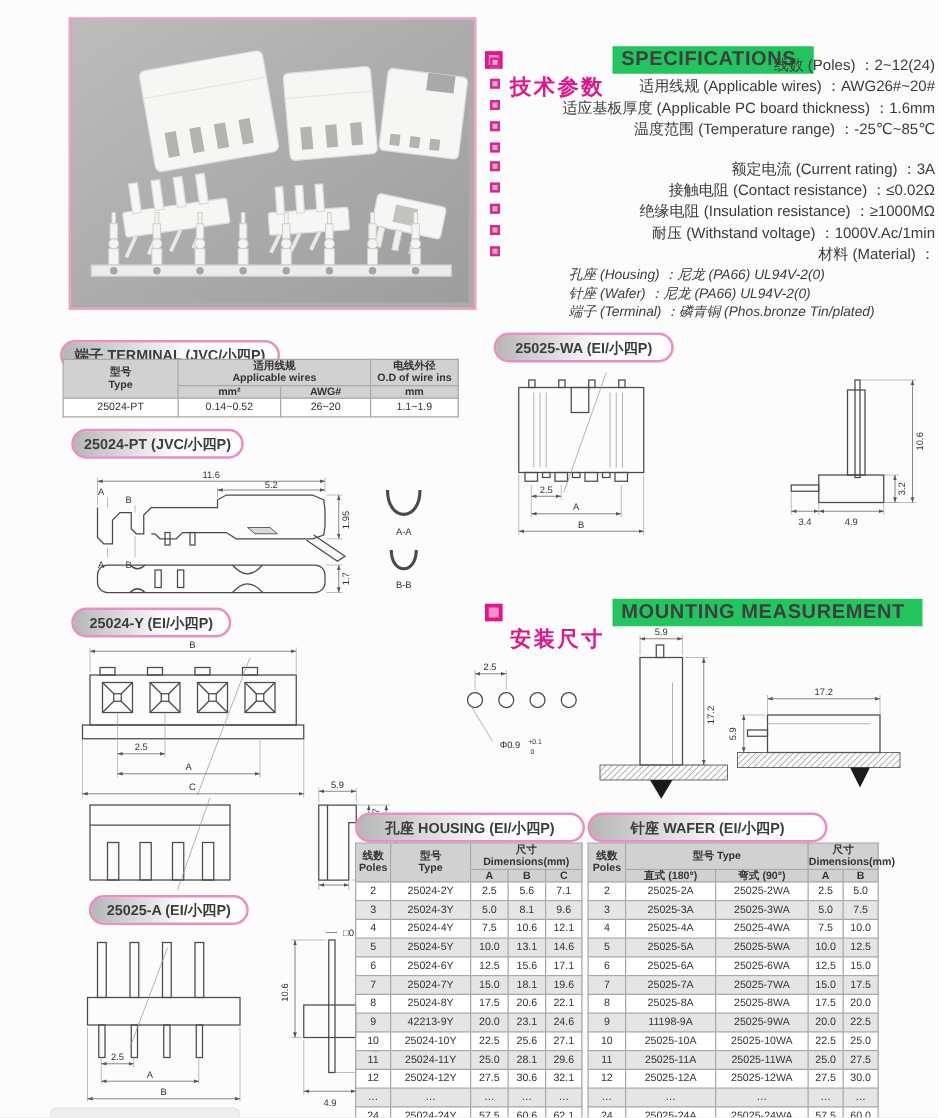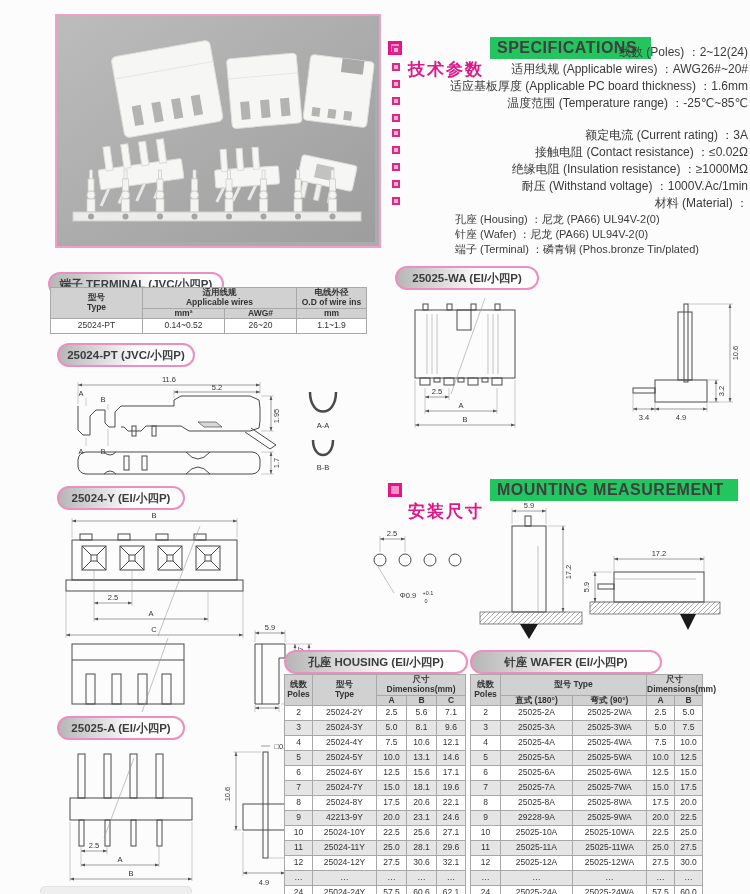--- a/index.html
+++ b/index.html
@@ -11,21 +11,21 @@
   
   .sec-title{position:absolute;display:flex;align-items:center;gap:6px;}
   .sq{width:8px;height:8px;border:3px solid #e2168a;background:#f390c6;flex:0 0 auto;}
   .sec-zh{font-weight:bold;font-size:17px;color:#e2168a;letter-spacing:2px;white-space:nowrap;margin-top:44px;}
   .sec-en{font-weight:bold;font-size:16px;color:#3f3f3f;background:#22c55e;padding:2px 14px 2px 7px;letter-spacing:.5px;white-space:nowrap;}
 
   
   .spec-list{position:absolute;left:392px;top:44px;width:356px;}
   .spec-item{display:flex;align-items:flex-start;gap:7px;min-height:14.8px;font-size:12px;color:#3b3b3b;justify-content:space-between;}
   .bullet{margin-top:2px;width:4px;height:4px;border:2px solid #d92a8c;background:#f4aad2;flex:0 0 auto;}
-  .spec-sub{margin-left:63px;min-height:14.8px;font-size:11px;color:#3b3b3b;}
+  .spec-sub{margin-left:63px;min-height:14.8px;font-size:11px;color:#3b3b3b;font-style:italic;}
 
   
   .pill{position:absolute;height:20px;border:2px solid #ec8fc0;border-radius:12px;
         background:linear-gradient(90deg,#b7b6b7,#fdfdfd 60%);
         display:flex;align-items:center;justify-content:center;
         font-weight:bold;font-size:11.5px;color:#3c3c3c;white-space:nowrap;}
 
   
   .dtable{position:absolute;border-collapse:collapse;table-layout:fixed;font-size:8.5px;color:#333;}
   .dtable th,.dtable td{border:0.5px solid #a8a8a8;text-align:center;vertical-align:middle;padding:0;line-height:1.15;}
@@ -453,21 +453,21 @@
     <line class="dim" x1="262" y1="69" x2="352" y2="69" marker-start="url(#ar)" marker-end="url(#ar)"></line>
     <text x="307" y="66">17.2</text>
     <line class="ext" x1="260" y1="82" x2="240" y2="82"></line>
       <line class="ext" x1="260" y1="112" x2="240" y2="112"></line>
     <line class="dim" x1="243" y1="82" x2="243" y2="112" marker-start="url(#ar)" marker-end="url(#ar)"></line>
     <text x="237" y="97" transform="rotate(-90 237 97)">5.9</text>
     <rect x="238" y="112" width="130" height="12" fill="url(#hatch)" stroke="#555" stroke-width="0.7"></rect>
     <polygon points="328,124 344,124 336,140" fill="#1a1a1a"></polygon>
   </svg>
 
-  <div class="pill" style="left:57px;top:716px;width:124px;text-align:center;">25025-A (EI/小四P)</div>
+  <div class="pill" style="left:71px;top:716px;width:124px;text-align:center;">25025-A (EI/小四P)</div>
   <svg class="draw" style="left:48px;top:740px;" width="260" height="152" viewBox="0 0 260 152">
     <rect class="ol" x="30" y="14" width="7" height="44"></rect>
       <rect class="ol" x="56" y="14" width="7" height="44"></rect>
     <rect class="ol" x="82" y="14" width="7" height="44"></rect>
       <rect class="ol" x="108" y="14" width="7" height="44"></rect>
     <rect class="ol" x="22" y="58" width="122" height="22"></rect>
     <rect class="ol" x="31" y="80" width="5" height="26"></rect>
       <rect class="ol" x="57" y="80" width="5" height="26"></rect>
     <rect class="ol" x="83" y="80" width="5" height="26"></rect>
       <rect class="ol" x="109" y="80" width="5" height="26"></rect>
@@ -698,21 +698,21 @@
         </tr>
         <tr>
           <td>8</td>
           <td>25025-8A</td>
           <td>25025-8WA</td>
           <td>17.5</td>
           <td>20.0</td>
         </tr>
         <tr>
           <td>9</td>
-          <td>29228-9A</td>
+          <td>11198-9A</td>
           <td>25025-9WA</td>
           <td>20.0</td>
           <td>22.5</td>
         </tr>
         <tr>
           <td>10</td>
           <td>25025-10A</td>
           <td>25025-10WA</td>
           <td>22.5</td>
           <td>25.0</td>

